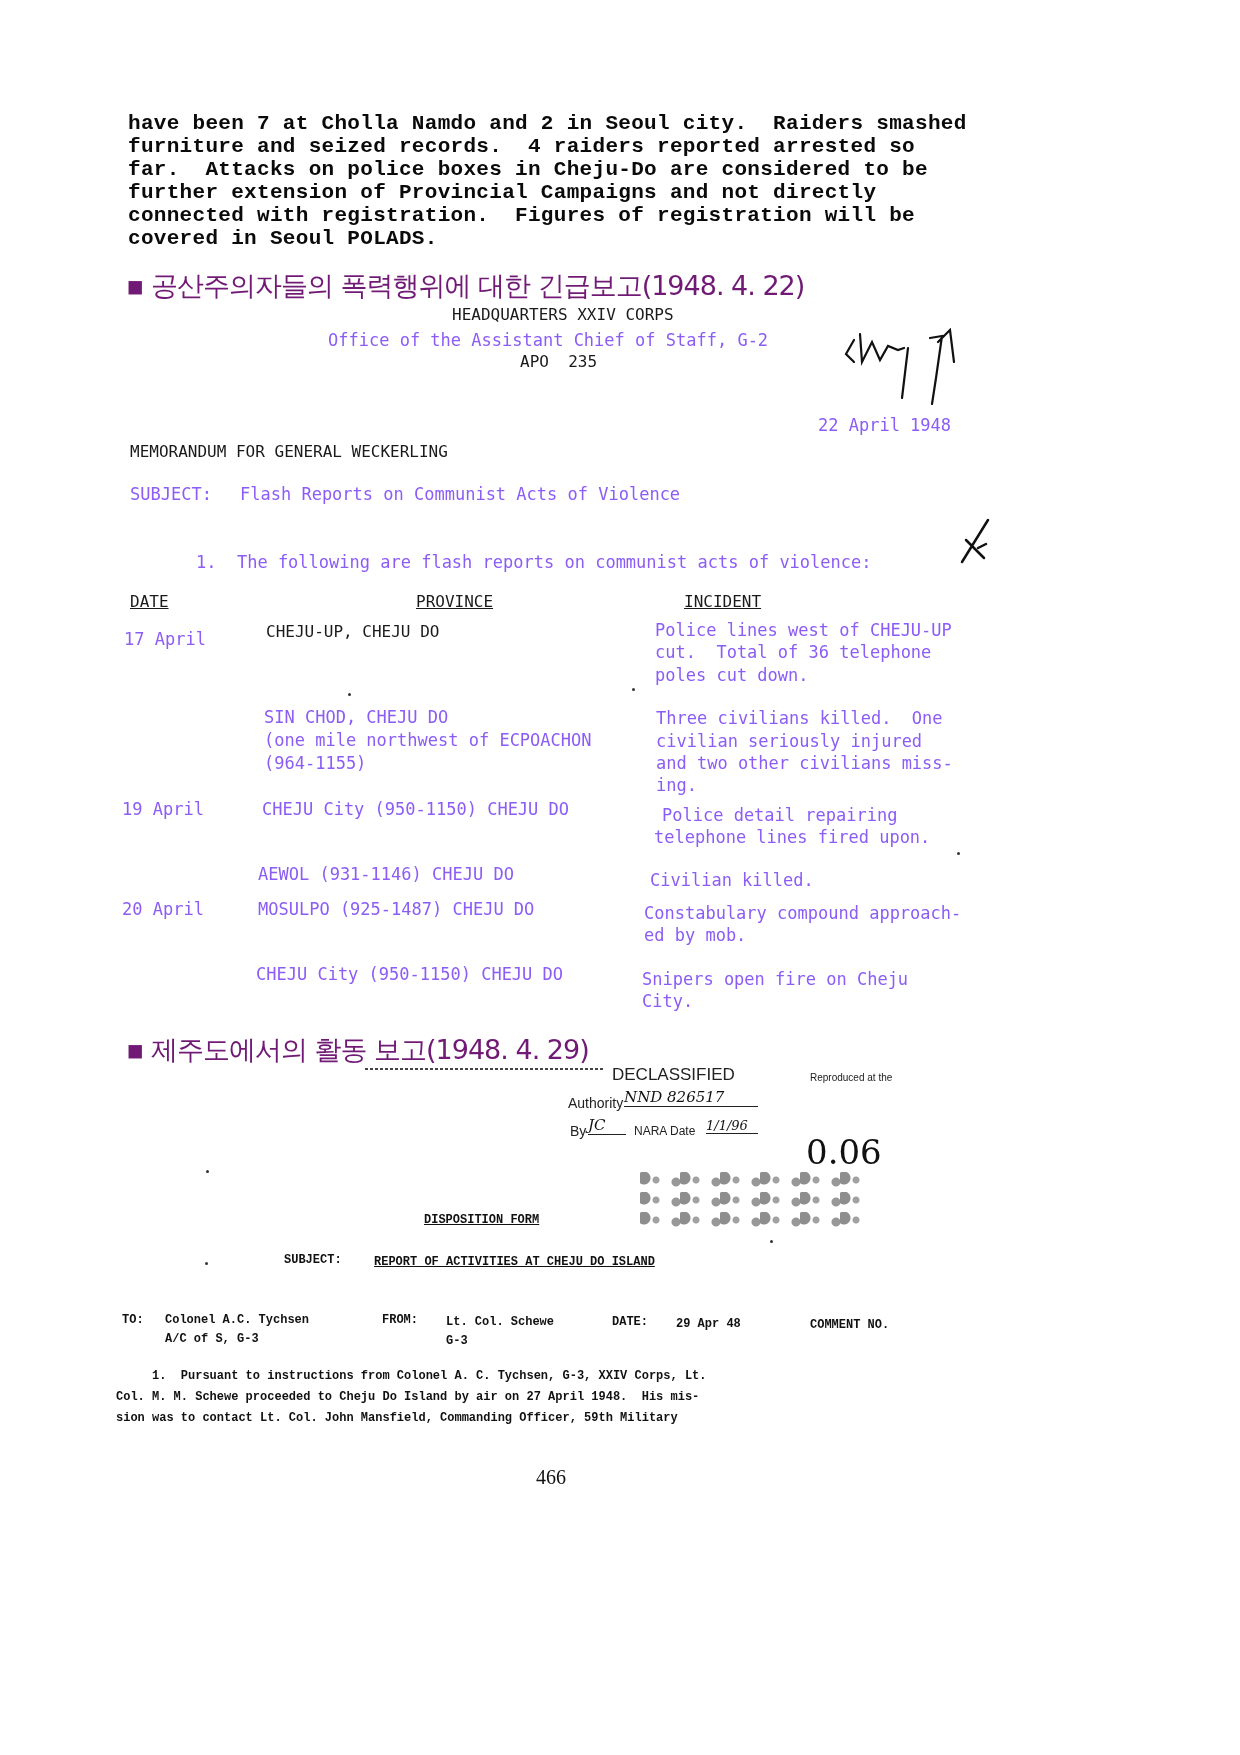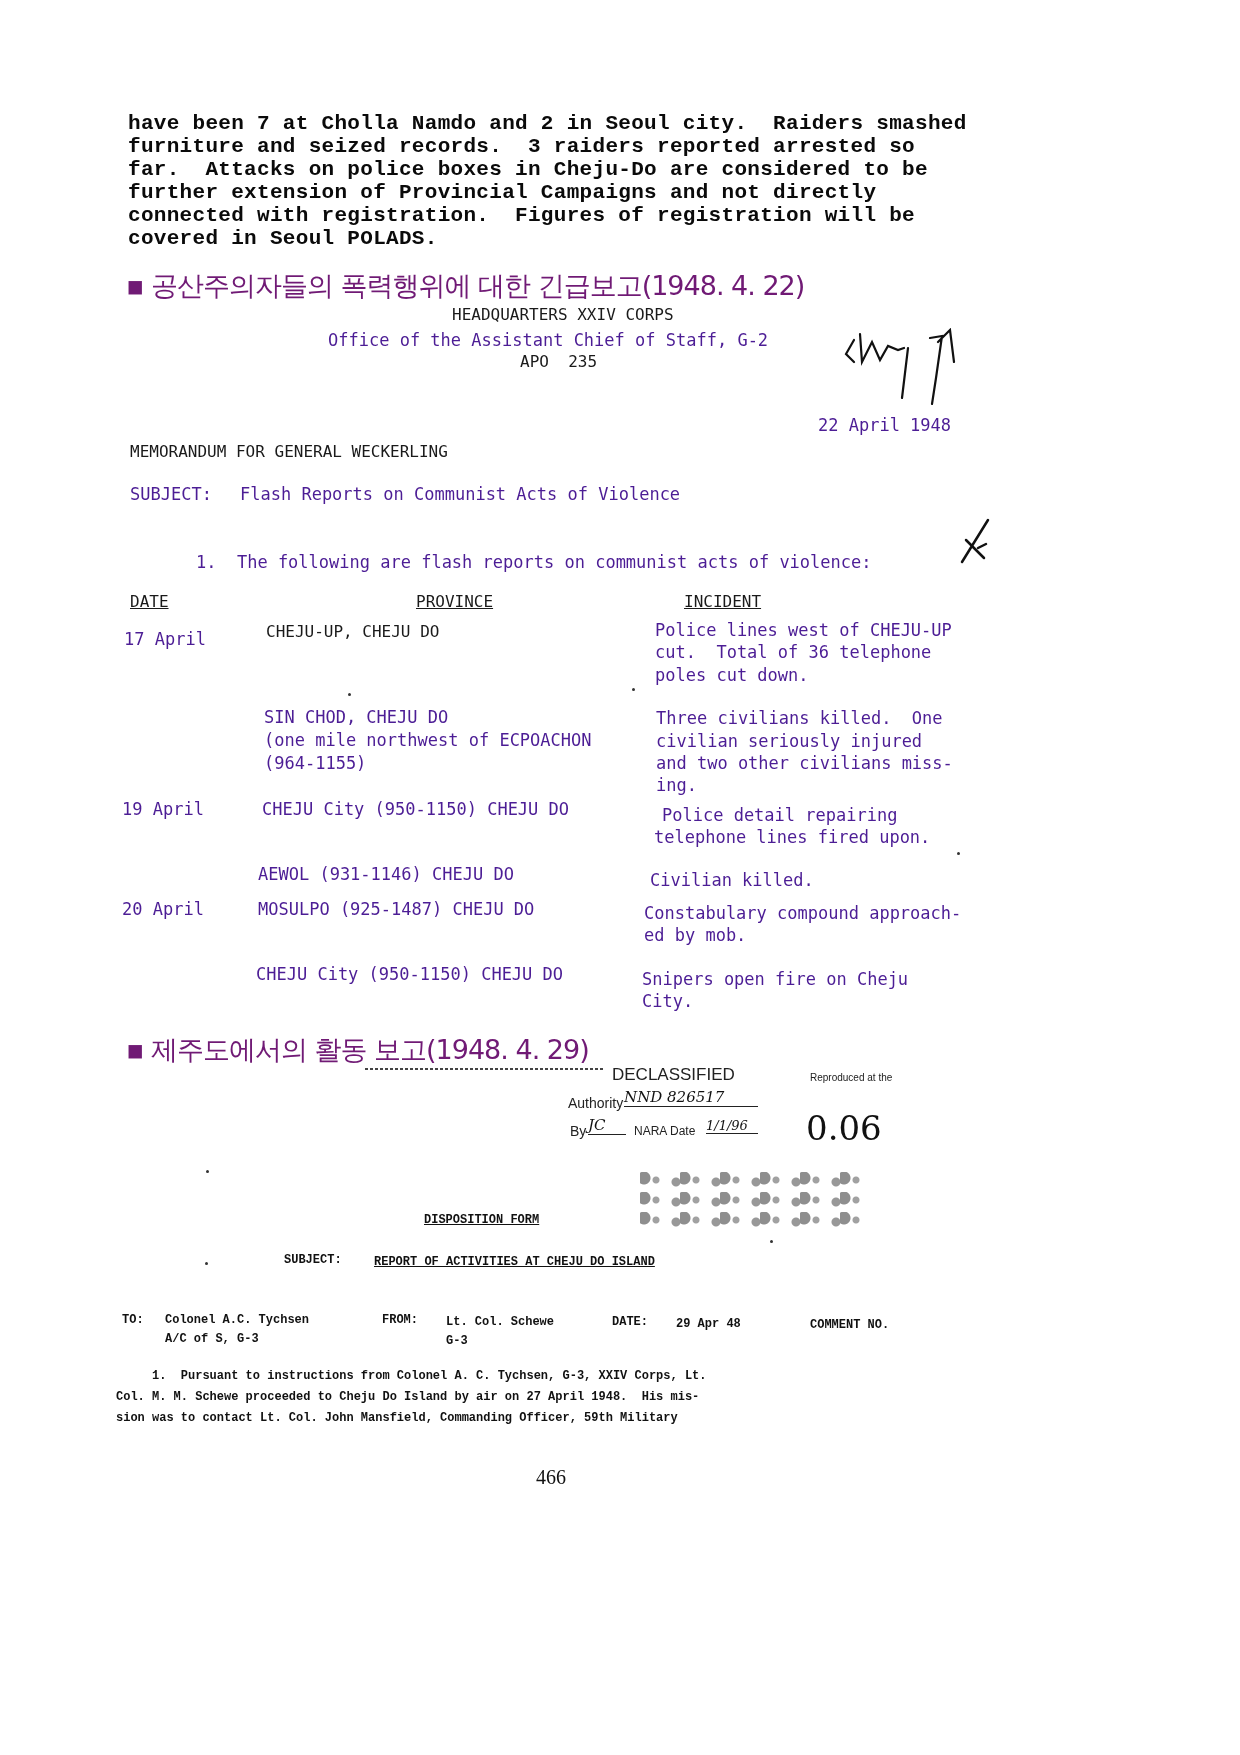--- a/index.html
+++ b/index.html
@@ -1,34 +1,34 @@
 <!DOCTYPE html>
 <html><head>
 <meta charset="utf-8">
 <style>
   html, body { margin: 0; padding: 0; background: #ffffff; }
   body { width: 1240px; height: 1755px; position: relative; overflow: hidden; color: #111; }
   .abs { position: absolute; white-space: pre; }
   .bold-type { font-family: "Liberation Mono", monospace; font-weight: bold; font-size: 21px; line-height: 23px; color: #0a0a0a; letter-spacing: 0.3px; }
-  .type { font-family: "DejaVu Sans Mono", monospace; font-size: 17px; line-height: 25px; color: #4c1d95; }
+  .type { font-family: "DejaVu Sans Mono", monospace; font-size: 17px; line-height: 25px; color: #8b5cf6; }
   .type-sm { font-family: "DejaVu Sans Mono", monospace; font-size: 16px; line-height: 24px; color: #1a1a1a; }
   .korean { font-family: "DejaVu Sans", sans-serif; font-size: 27px; color: #701a75; letter-spacing: -1px; }
   .u { text-decoration: underline; }
   .bold-mid { font-family: "Liberation Mono", monospace; font-weight: bold; font-size: 12px; line-height: 20px; color: #111; }
   .stamp { font-family: "Liberation Sans", sans-serif; color: #222; }
   .pagenum { font-family: "Liberation Serif", serif; font-size: 20px; color: #111; }
   .handwriting { font-family: "DejaVu Serif", serif; font-style: italic; color: #111; }
   .speck { position: absolute; width: 3px; height: 3px; background: #333; border-radius: 50%; }
 </style>
 </head>
 <body>
 
 <div>
   <div class="abs bold-type" style="left:128px; top:112px;">have been 7 at Cholla Namdo and 2 in Seoul city.  Raiders smashed</div>
-  <div class="abs bold-type" style="left:128px; top:135px;">furniture and seized records.  3 raiders reported arrested so</div>
+  <div class="abs bold-type" style="left:128px; top:135px;">furniture and seized records.  4 raiders reported arrested so</div>
   <div class="abs bold-type" style="left:128px; top:158px;">far.  Attacks on police boxes in Cheju-Do are considered to be</div>
   <div class="abs bold-type" style="left:128px; top:181px;">further extension of Provincial Campaigns and not directly</div>
   <div class="abs bold-type" style="left:128px; top:204px;">connected with registration.  Figures of registration will be</div>
   <div class="abs bold-type" style="left:128px; top:227px;">covered in Seoul POLADS.</div>
 </div>
 
 <div>
   <div class="abs korean" style="left:126px; top:268px;">▪ 공산주의자들의 폭력행위에 대한 긴급보고(1948. 4. 22)</div>
 
   <div>
@@ -116,21 +116,21 @@
     <div class="abs stamp" style="left:612px; top:1065px; font-size:17px;">DECLASSIFIED</div>
     <div class="abs stamp" style="left:568px; top:1095px; font-size:14px;">Authority</div>
     <div class="abs handwriting" style="left:624px; top:1088px; font-size:15px; border-bottom:1px solid #222; width:134px;">NND 826517</div>
     <div class="abs stamp" style="left:570px; top:1123px; font-size:14px;">By</div>
     <div class="abs handwriting" style="left:588px; top:1116px; font-size:15px; border-bottom:1px solid #222; width:38px;">JC</div>
     <div class="abs stamp" style="left:634px; top:1124px; font-size:12px;">NARA Date</div>
     <div class="abs handwriting" style="left:706px; top:1118px; font-size:13px; border-bottom:1px solid #222; width:52px;">1/1/96</div>
   </div>
 
   <div class="abs stamp" style="left:810px; top:1072px; font-size:10px;">Reproduced at the</div>
-  <div class="abs handwriting" style="left:806px; top:1108px; font-size:34px; font-style:normal;">0.06</div>
+  <div class="abs handwriting" style="left:806px; top:1132px; font-size:34px; font-style:normal;">0.06</div>
 
   <div class="abs" style="left:640px; top:1172px; width:220px; height:60px; opacity:0.55; background: radial-gradient(circle at 10% 30%, #333 0 6px, transparent 7px), radial-gradient(circle at 40% 40%, #555 0 3px, transparent 4px), radial-gradient(circle at 90% 50%, #444 0 4px, transparent 5px); background-size: 40px 20px;"></div>
 
   <div class="abs bold-mid u" style="left:424px; top:1210px;">DISPOSITION FORM</div>
 
   <div class="abs bold-mid" style="left:284px; top:1250px;">SUBJECT:</div>
   <div class="abs bold-mid u" style="left:374px; top:1252px;">REPORT OF ACTIVITIES AT CHEJU DO ISLAND</div>
 
   <div>
     <div class="abs bold-mid" style="left:122px; top:1310px;">TO:</div>

